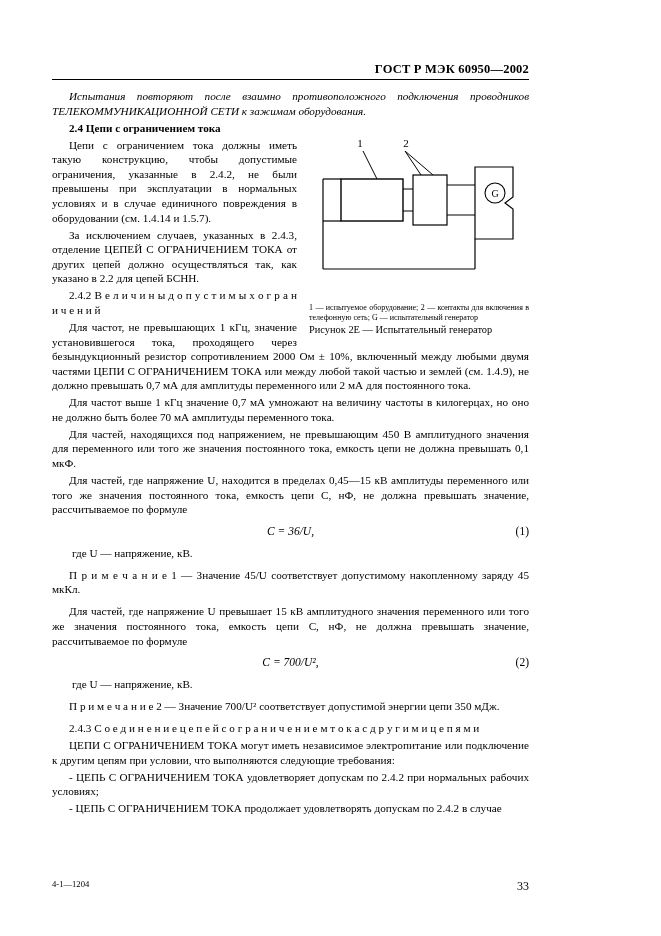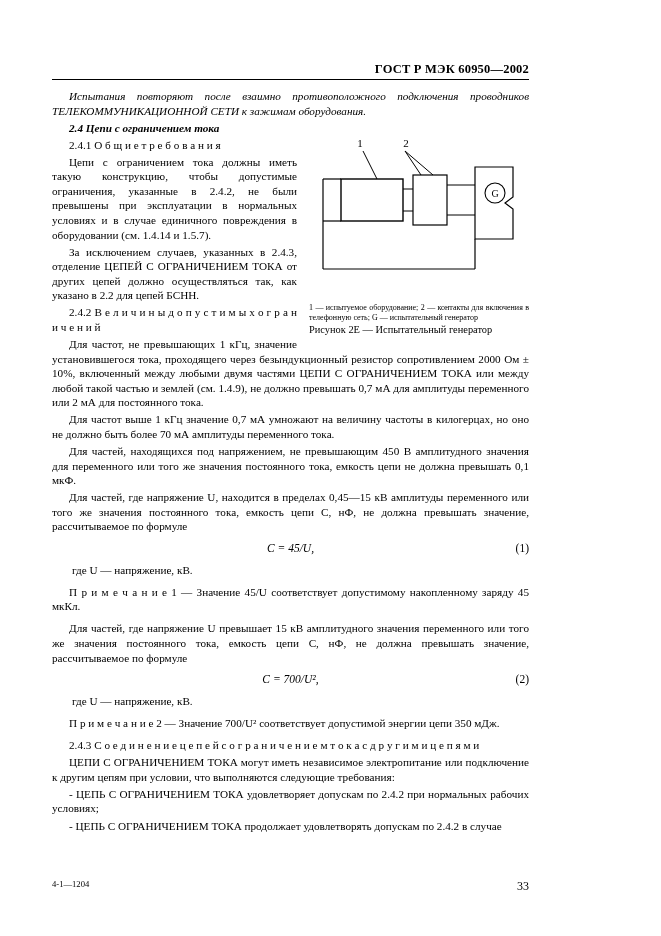--- a/index.html
+++ b/index.html
@@ -41,21 +41,21 @@
     font-size: 11.2px;
     line-height: 1.30;
     text-align: justify;
   }
   p {
     margin: 0 0 2.5px 0;
     text-indent: 17px;
   }
   p.noind { text-indent: 0; margin-left: 20px; }
   .it { font-style: italic; }
-  .bold { font-weight: bold; font-style: italic; }
+  .bold { font-weight: bold; }
 
   
   .figure {
     float: right;
     width: 220px;
     margin: 2px 0 4px 12px;
   }
   .fig-box {
     position: relative;
     width: 218px;
@@ -150,31 +150,30 @@
 
           <text x="51" y="24" font-family="Liberation Serif, serif" font-size="11" text-anchor="middle" fill="#000">1</text>
           <text x="97" y="24" font-family="Liberation Serif, serif" font-size="11" text-anchor="middle" fill="#000">2</text>
         </svg>
       </div>
       <div class="fig-caption-small">1 — испытуемое оборудование; 2 — контакты для включения в телефонную сеть; G — испытательный генератор</div>
       <div class="fig-caption-main">Рисунок 2Е — Испытательный генератор</div>
     </div>
 
     <p class="bold">2.4 Цепи с ограничением тока</p>
-    <p>2.4.1 О б щ и е  т р е б о в а н и я</p>
     <p>Цепи с ограничением тока должны иметь такую конструкцию, чтобы допустимые ограничения, указанные в 2.4.2, не были превышены при эксплуатации в нормальных условиях и в случае единичного повреждения в оборудовании (см. 1.4.14 и 1.5.7).</p>
     <p>За исключением случаев, указанных в 2.4.3, отделение ЦЕПЕЙ С ОГРАНИЧЕНИЕМ ТОКА от других цепей должно осуществляться так, как указано в 2.2 для цепей БСНН.</p>
     <p>2.4.2 В е л и ч и н ы  д о п у с т и м ы х  о г р а н и ч е н и й</p>
     <p>Для частот, не превышающих 1 кГц, значение установившегося тока, проходящего через безындукционный резистор сопротивлением 2000 Ом ± 10%, включенный между любыми двумя частями ЦЕПИ С ОГРАНИЧЕНИЕМ ТОКА или между любой такой частью и землей (см. 1.4.9), не должно превышать 0,7 мА для амплитуды переменного или 2 мА для постоянного тока.</p>
     <p>Для частот выше 1 кГц значение 0,7 мА умножают на величину частоты в килогерцах, но оно не должно быть более 70 мА амплитуды переменного тока.</p>
     <p>Для частей, находящихся под напряжением, не превышающим 450 В амплитудного значения для переменного или того же значения постоянного тока, емкость цепи не должна превышать 0,1 мкФ.</p>
     <p>Для частей, где напряжение U, находится в пределах 0,45—15 кВ амплитуды переменного или того же значения постоянного тока, емкость цепи C, нФ, не должна превышать значение, рассчитываемое по формуле</p>
 
     <div class="formula">
-      <span>C = 45/U,</span>
+      <span>C = 36/U,</span>
       <span class="num">(1)</span>
     </div>
 
     <p class="noind">где  U — напряжение, кВ.</p>
     <div class="gap"></div>
     <p>П р и м е ч а н и е 1 — Значение 45/U соответствует допустимому накопленному заряду 45 мкКл.</p>
     <div class="gap"></div>
     <p>Для частей, где напряжение U превышает 15 кВ амплитудного значения переменного или того же значения постоянного тока, емкость цепи C, нФ, не должна превышать значение, рассчитываемое по формуле</p>
 
     <div class="formula">

